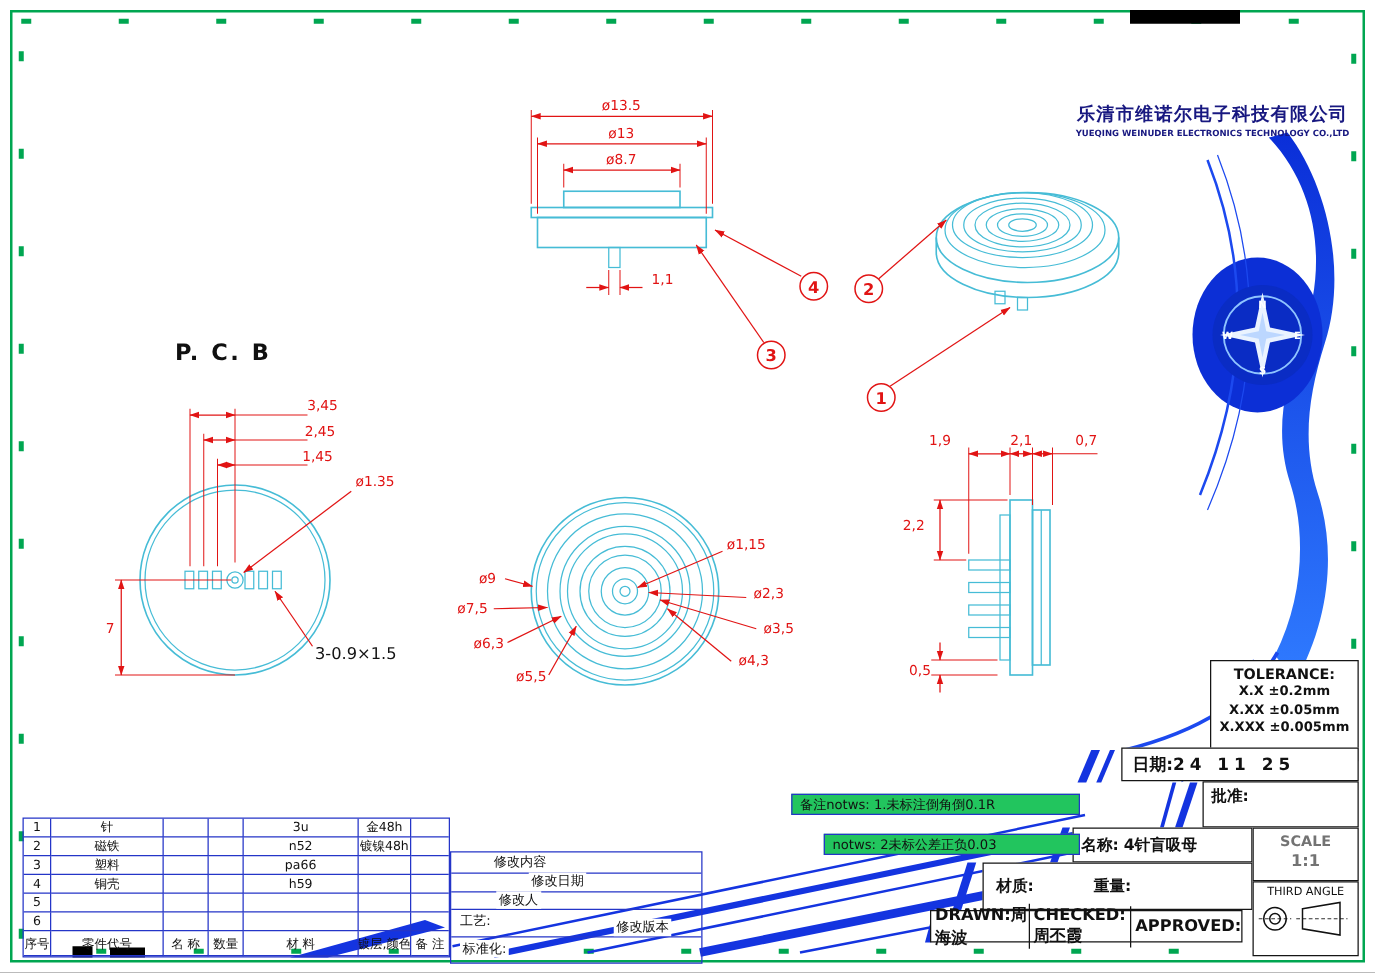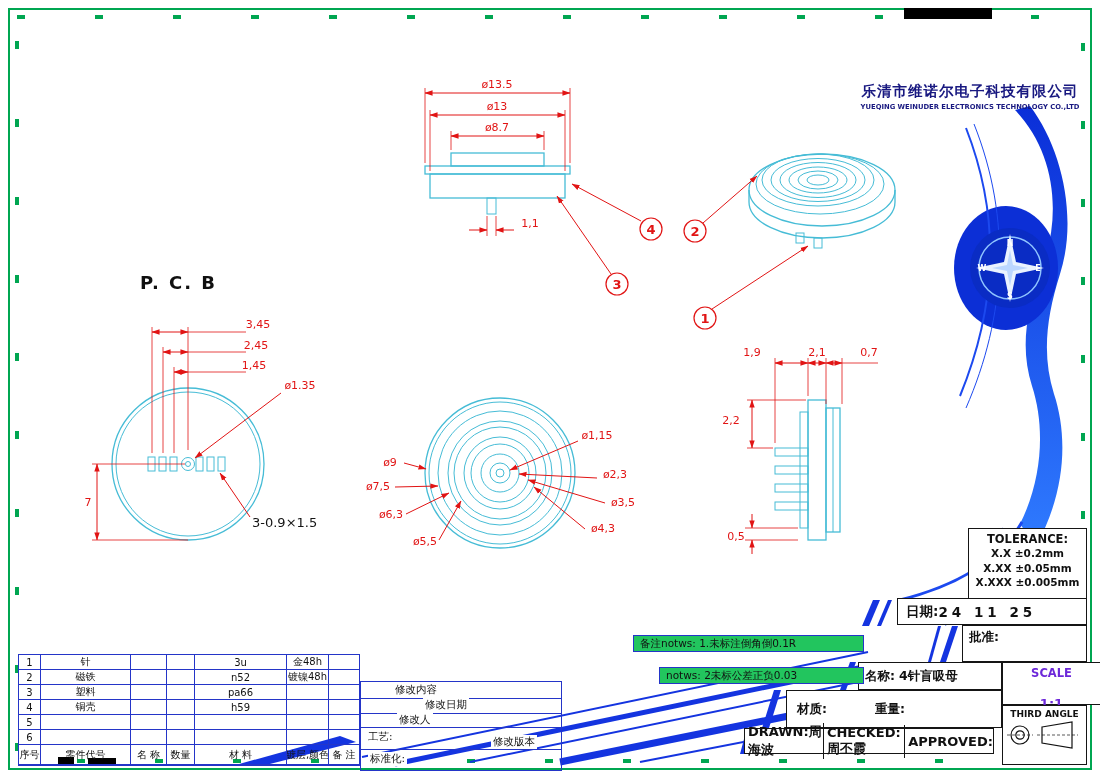--- a/index.html
+++ b/index.html
@@ -33,24 +33,24 @@
   .appbox{left:962px;top:625px;width:125px;height:37px;font-weight:bold;font-size:12.5px;
           color:#111;padding:3px 6px;}
   .namebox{left:858px;top:662px;width:144px;height:28px;display:flex;align-items:center;
            padding-left:6px;font-weight:bold;font-size:12.5px;color:#111;gap:4px;}
   .matbox{left:786px;top:690px;width:216px;height:38px;display:flex;align-items:center;
           padding-left:10px;font-weight:bold;font-size:12.5px;color:#111;gap:48px;}
   .signrow{left:744px;top:728px;width:250px;height:26px;display:flex;font-weight:bold;
            font-size:13px;color:#111;align-items:center;}
   .signrow div{display:flex;align-items:center;padding-left:3px;border-right:1px solid #151515;}
   .signrow div:last-child{border-right:none;}
-  .scalebox{left:1002px;top:662px;width:99px;height:43px;text-align:center;font-weight:bold;color:#6d28d9;}
+  .scalebox{left:1002px;top:662px;width:85px;height:43px;text-align:center;font-weight:bold;color:#737373;}
   .scalebox .l1{font-size:11.5px;margin-top:3px;}
-  .scalebox .l2{font-size:13px;margin-top:16px;}
-  .anglebox{left:1002px;top:705px;width:85px;height:60px;text-align:center;font-weight:bold;color:#111;}
+  .scalebox .l2{font-size:13px;margin-top:2px;}
+  .anglebox{left:1002px;top:705px;width:85px;height:60px;text-align:center;font-weight:normal;color:#111;}
   .anglebox .l1{font-size:9px;margin-top:3px;}
   .pcb-label{left:140px;top:272px;font-size:18px;font-weight:bold;letter-spacing:2px;color:#101010;}
   
   .bom{left:18px;top:654px;width:342px;border:1.4px solid #2435c8;background:transparent;
        display:grid;grid-template-columns:22px 90px 36px 28px 92px 42px 30px;
        grid-template-rows:repeat(6,15px) 20px;color:#111;}
   .bom div{border-right:1px solid #2435c8;border-bottom:1px solid #2435c8;display:flex;
            align-items:center;justify-content:center;font-size:10px;overflow:hidden;white-space:nowrap;}
   .bom div:nth-child(7n){border-right:none;}
   .bom .hd{font-size:10px;}

